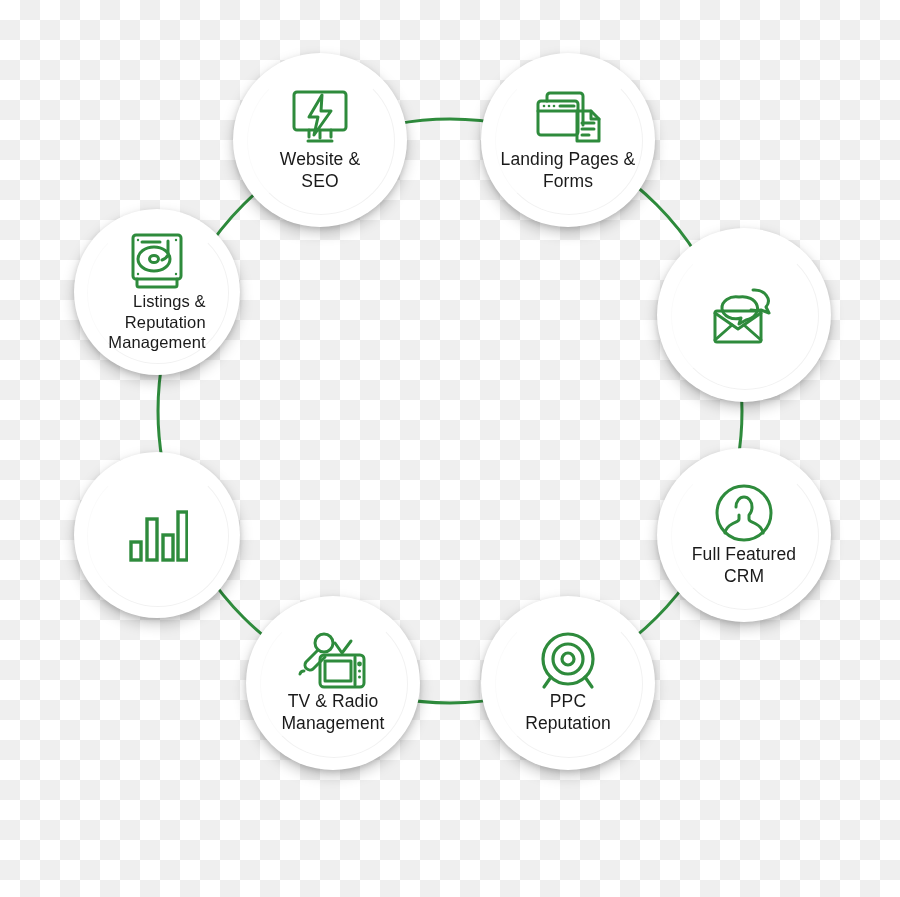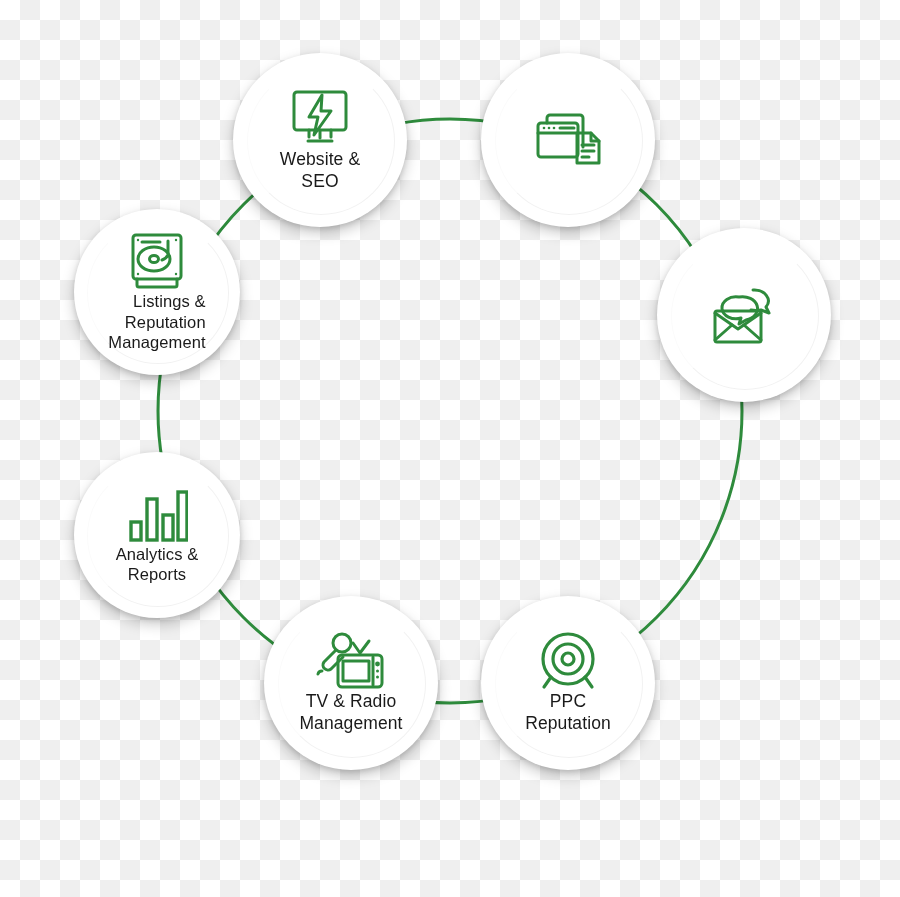--- a/index.html
+++ b/index.html
@@ -125,53 +125,68 @@
           <circle cx="11" cy="19" r="1.3" fill="#2e8b3c" stroke="none"></circle>
           <circle cx="16" cy="19" r="1.3" fill="#2e8b3c" stroke="none"></circle>
           <circle cx="21" cy="19" r="1.3" fill="#2e8b3c" stroke="none"></circle>
           <path d="M27 19 L41 19"></path>
           <path d="M44 24 L58 24 L66 32 L66 54 L44 54 Z"></path>
           <path d="M58 24 L58 32 L66 32"></path>
           <path d="M49 36 L61 36 M49 42 L61 42 M49 48 L56 48"></path>
         </g>
       </svg>
     </span>
+    <span class="node-label">Landing Pages &amp;
+Forms</span>
   </div>
 
   <div class="node size-lg" style="left:657px; top:228px;">
     <span class="node-icon">
       <svg width="70" height="60" viewBox="0 0 70 60">
         <g fill="none" stroke="#2e8b3c" stroke-width="3" stroke-linejoin="round" stroke-linecap="round">
           <path d="M44 5 a14 11 0 0 1 13 17 l3 6 l-8 -3 a18 11 0 0 1 -10 0"></path>
           <path d="M30 12 a14 11 0 1 0 2 21 l0 0 l-2 6 l7 -4 a14 11 0 0 0 -7 -23 Z"></path>
           <rect x="6" y="26" width="46" height="31" rx="2"></rect>
           <path d="M6 28 L29 44 L52 28"></path>
           <path d="M6 55 L23 40 M52 55 L35 40"></path>
         </g>
       </svg>
     </span>
   </div>
 
+  <div class="node size-lg" style="left:657px; top:448px;">
+    <span class="node-icon">
+      <svg width="62" height="62" viewBox="0 0 62 62">
+        <g fill="none" stroke="#2e8b3c" stroke-width="3" stroke-linejoin="round" stroke-linecap="round">
+          <circle cx="31" cy="31" r="27"></circle>
+          <path d="M23 25 a8 10 0 0 1 16 0 a8 10 0 0 1 -3 8 l0 4 c0 3 4 3 7 5 a16 13 0 0 1 7 9"></path>
+          <path d="M12 51 a16 13 0 0 1 7 -9 c3 -2 7 -2 7 -5 l0 -4"></path>
+        </g>
+      </svg>
+    </span>
+    <span class="node-label">Full Featured
+CRM</span>
+  </div>
 
   <div class="node size-lg" style="left:481px; top:596px;">
     <span class="node-icon">
       <svg width="62" height="60" viewBox="0 0 62 60">
         <g fill="none" stroke="#2e8b3c" stroke-width="3.2" stroke-linejoin="round" stroke-linecap="round">
           <circle cx="31" cy="28" r="25"></circle>
           <circle cx="31" cy="28" r="15"></circle>
           <circle cx="31" cy="28" r="6"></circle>
           <path d="M14 46 L7 56 M48 46 L55 56"></path>
         </g>
       </svg>
     </span>
     <span class="node-label">PPC
 Reputation</span>
   </div>
 
-  <div class="node size-lg" style="left:264px; top:596px;">
+  <div class="node size-lg" style="left:246px; top:596px;">
     <span class="node-icon">
       <svg width="70" height="60" viewBox="0 0 70 60">
         <g fill="none" stroke="#2e8b3c" stroke-width="3" stroke-linejoin="round" stroke-linecap="round">
           <circle cx="26" cy="12" r="9"></circle>
           <path d="M20 19 L8 31 a5 5 0 0 0 7 7 L27 26"></path>
           <path d="M6 40 a4 4 0 0 0 -4 3"></path>
           <path d="M44 22 L37 12 M44 22 L53 10"></path>
           <rect x="22" y="24" width="44" height="32" rx="4"></rect>
           <rect x="27" y="30" width="26" height="20"></rect>
           <path d="M57 26 L57 54"></path>
@@ -189,22 +204,20 @@
     <span class="node-icon">
       <svg width="62" height="58" viewBox="0 0 62 58">
         <g fill="none" stroke="#2e8b3c" stroke-width="3.4" stroke-linejoin="miter">
           <rect x="5" y="36" width="10" height="18"></rect>
           <rect x="21" y="13" width="10" height="41"></rect>
           <rect x="37" y="29" width="10" height="25"></rect>
           <rect x="52" y="6" width="9" height="48"></rect>
         </g>
       </svg>
     </span>
-    <span class="node-label">Analytics &amp;
-Reports</span>
   </div>
 
   <div class="node size-md three-line" style="left:74px; top:209px;">
     <span class="node-icon">
       <svg width="58" height="60" viewBox="0 0 58 60">
         <g fill="none" stroke="#2e8b3c" stroke-width="3" stroke-linejoin="round" stroke-linecap="round">
           <rect x="5" y="4" width="48" height="44" rx="3"></rect>
           <path d="M9 48 L9 54 a2 2 0 0 0 2 2 L47 56 a2 2 0 0 0 2 -2 L49 48"></path>
           <ellipse cx="26" cy="28" rx="16" ry="12"></ellipse>
           <ellipse cx="26" cy="28" rx="4.5" ry="3.5"></ellipse>

